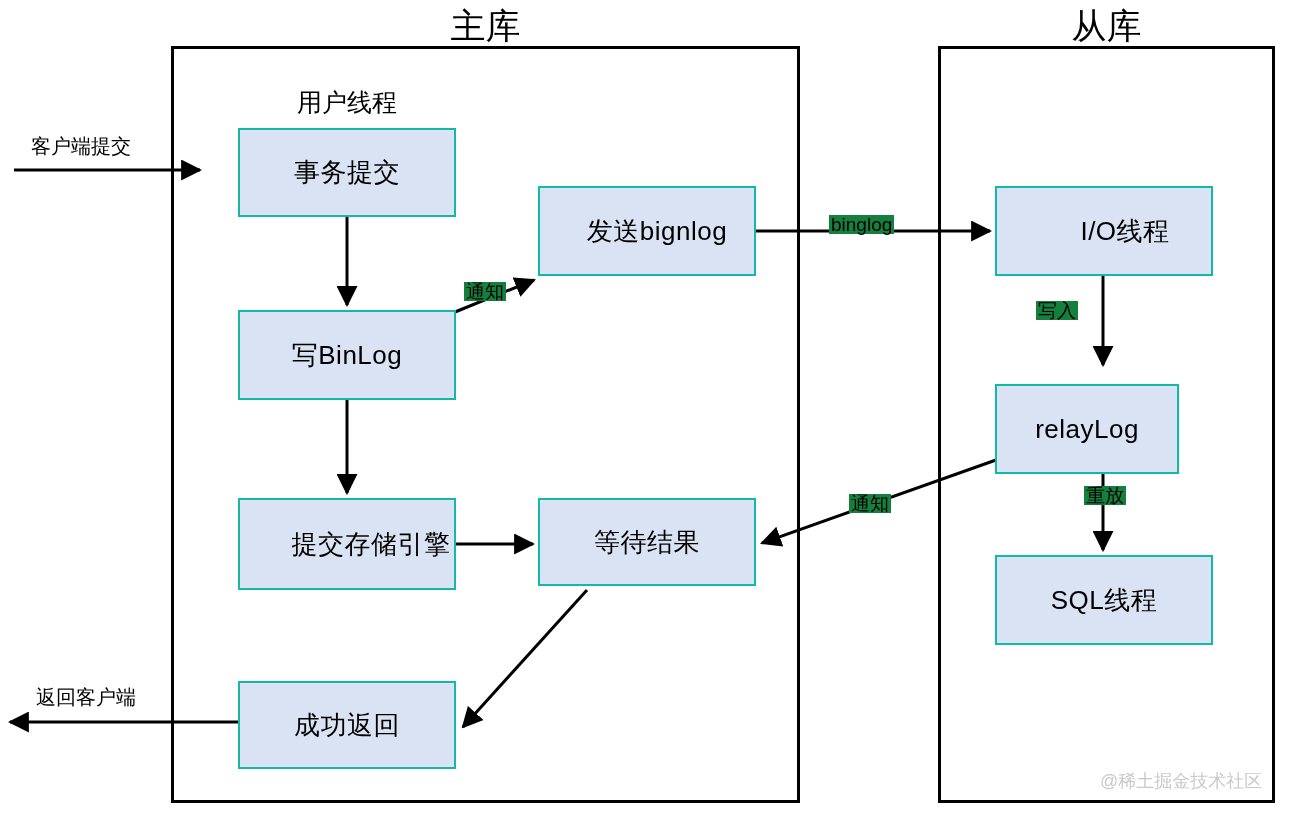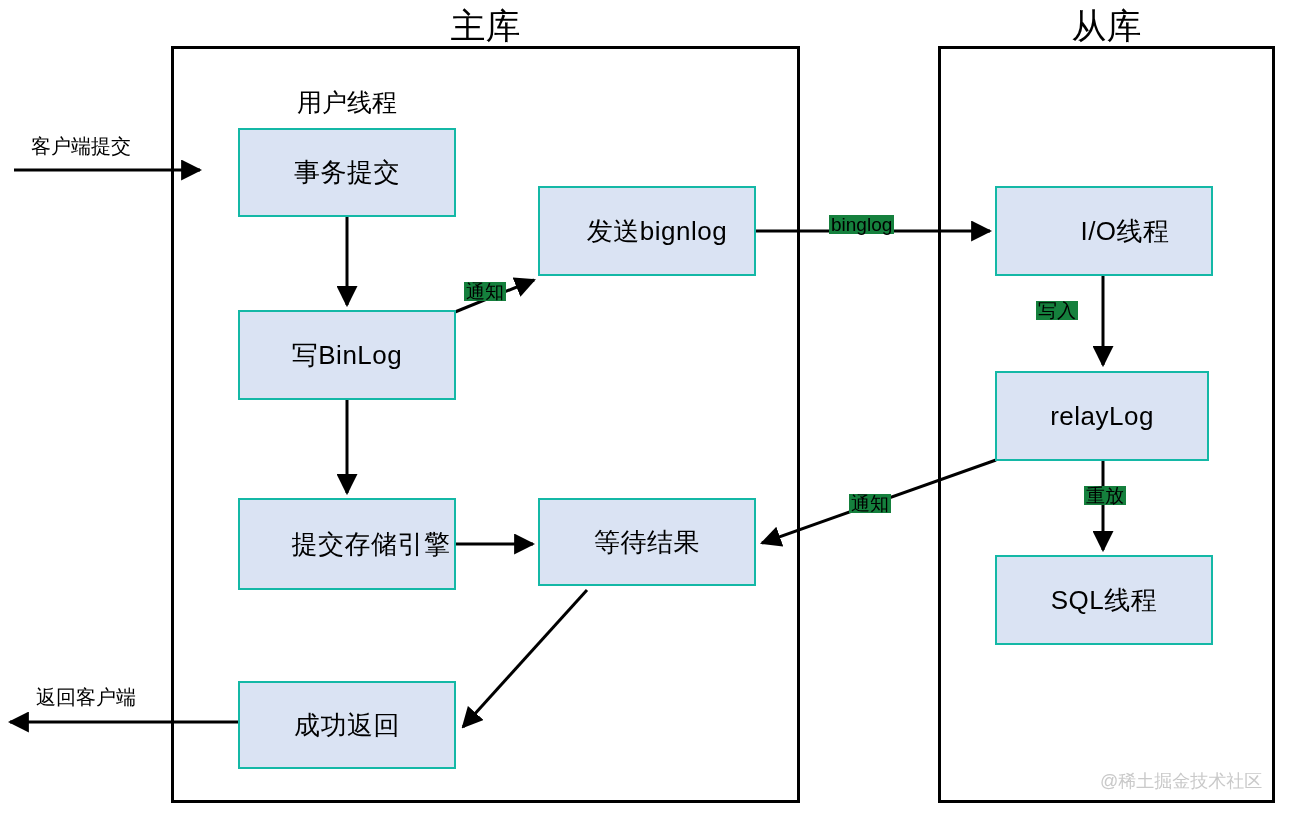--- a/index.html
+++ b/index.html
@@ -131,21 +131,21 @@
   <div class="node" style="left:538px; top:186px; width:218px; height:90px;padding-left:20px;">发送bignlog</div>
 
   <div class="node" style="left:238px; top:498px; width:218px; height:92px;padding-left:48px;">提交存储引擎</div>
 
   <div class="node" style="left:538px; top:498px; width:218px; height:88px;">等待结果</div>
 
   <div class="node" style="left:238px; top:681px; width:218px; height:88px;">成功返回</div>
 
   <div class="node" style="left:995px; top:186px; width:218px; height:90px;padding-left:42px;">I/O线程</div>
 
-  <div class="node" style="left:995px; top:371px; width:214px; height:90px;">relayLog</div>
+  <div class="node" style="left:995px; top:384px; width:184px; height:90px;">relayLog</div>
 
   <div class="node" style="left:995px; top:555px; width:218px; height:90px;">SQL线程</div>
 
   <div class="io-label" style="left:31px; top:136px;">客户端提交</div>
 
   <div class="io-label" style="left:36px; top:687px;">返回客户端</div>
 
   <div class="edge-label" style="left:464px; top:282px;">通知</div>
 
   <div class="edge-label" style="left:829px; top:215px;">binglog</div>

